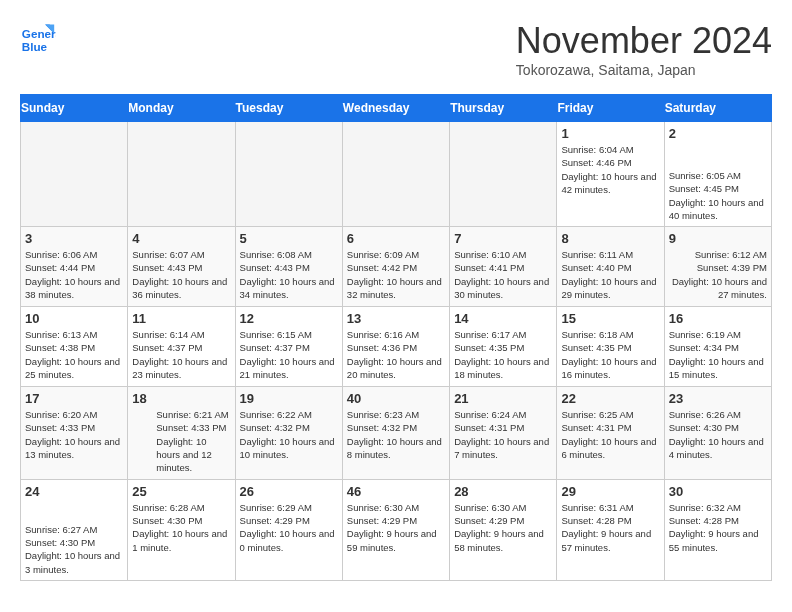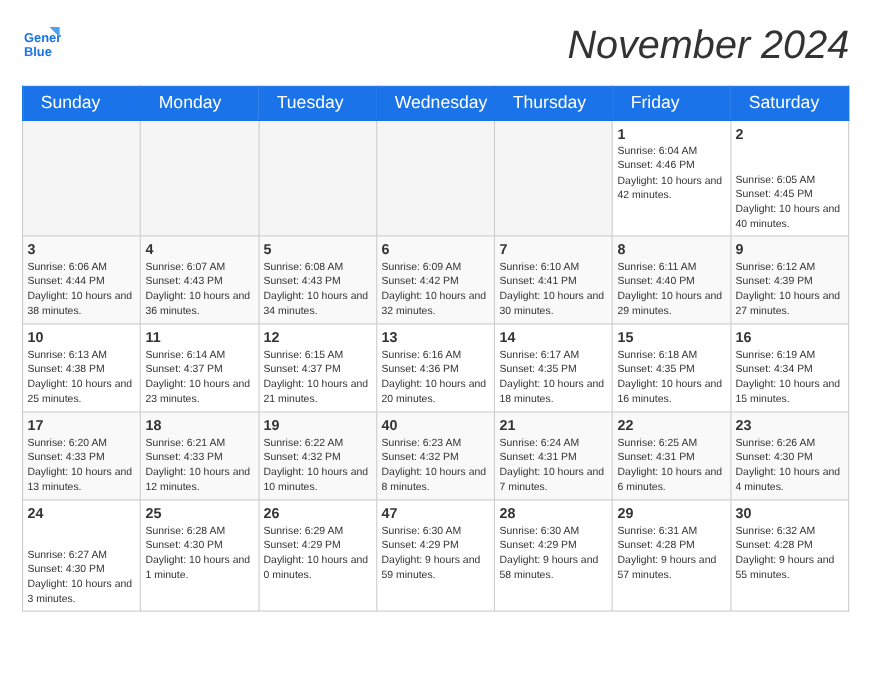--- a/index.html
+++ b/index.html
@@ -20,42 +20,41 @@
       display: flex;
       align-items: center;
     }
     .logo-icon {
       width: 36px;
       height: 36px;
       margin-right: 4px;
     }
     .title-area {
       text-align: left;
-      font-style: italic;
     }
     .month-title {
       font-size: 36px;
       font-weight: normal;
       color: #333;
     }
     .location {
       font-size: 14px;
       color: #555;
     }
     table {
       width: 100%;
       border-collapse: collapse;
       table-layout: fixed;
     }
     thead th {
       background-color: #1a73e8;
       color: #fff;
-      font-size: 16px;
-      font-weight: normal;
-      padding: 6px 16px;
+      font-size: 12px;
+      font-weight: bold;
+      padding: 6px 0;
       text-align: left;
       border: 1px solid #1a73e8;
     }
     tbody td {
       border: 1px solid #ccc;
       vertical-align: top;
       padding: 4px;
       font-size: 10px;
       color: #333;
       height: 80px;
@@ -85,20 +84,21 @@
   <div class="logo">
     <svg class="logo-icon" viewBox="0 0 40 40">
       <text x="2" y="20" font-size="13" font-weight="bold" fill="#1a73e8">General</text>
       <text x="2" y="34" font-size="13" font-weight="bold" fill="#1a73e8">Blue</text>
       <polygon points="28,5 38,15 33,5" fill="#1a73e8"></polygon>
       <polygon points="28,5 38,5 38,15" fill="#4da3f5"></polygon>
     </svg>
   </div>
   <div class="title-area">
     <div class="month-title">November 2024</div>
+    <div class="location">Tokorozawa, Saitama, Japan</div>
   </div>
 </div>
 
 <table>
   <thead>
     <tr id="weekday-header">
         <th>Sunday</th>
         <th>Monday</th>
         <th>Tuesday</th>
         <th>Wednesday</th>
@@ -159,21 +159,21 @@
 Daylight: 10 hours and 30 minutes.</div>
         </td>
         <td>
           <div class="day-number">8</div>
           <div class="day-info" style="white-space: pre-line;">Sunrise: 6:11 AM
 Sunset: 4:40 PM
 Daylight: 10 hours and 29 minutes.</div>
         </td>
         <td>
           <div class="day-number">9</div>
-          <div class="day-info" style="white-space: pre-line;">Sunrise: 6:12 AM
+          <div class="day-info" style="white-space: pre-line; text-align: right;">Sunrise: 6:12 AM
 Sunset: 4:39 PM
 Daylight: 10 hours and 27 minutes.</div>
         </td>
       </tr>
       <tr>
         <td>
           <div class="day-number">10</div>
           <div class="day-info" style="white-space: pre-line;">Sunrise: 6:13 AM
 Sunset: 4:38 PM
 Daylight: 10 hours and 25 minutes.</div>
@@ -217,21 +217,21 @@
       </tr>
       <tr>
         <td>
           <div class="day-number">17</div>
           <div class="day-info" style="white-space: pre-line;">Sunrise: 6:20 AM
 Sunset: 4:33 PM
 Daylight: 10 hours and 13 minutes.</div>
         </td>
         <td>
           <div class="day-number">18</div>
-          <div class="day-info" style="white-space: pre-line;">Sunrise: 6:21 AM
+          <div class="day-info" style="white-space: pre-line; margin-left: 24px;">Sunrise: 6:21 AM
 Sunset: 4:33 PM
 Daylight: 10 hours and 12 minutes.</div>
         </td>
         <td>
           <div class="day-number">19</div>
           <div class="day-info" style="white-space: pre-line;">Sunrise: 6:22 AM
 Sunset: 4:32 PM
 Daylight: 10 hours and 10 minutes.</div>
         </td>
         <td>
@@ -272,21 +272,21 @@
 Sunset: 4:30 PM
 Daylight: 10 hours and 1 minute.</div>
         </td>
         <td>
           <div class="day-number">26</div>
           <div class="day-info" style="white-space: pre-line;">Sunrise: 6:29 AM
 Sunset: 4:29 PM
 Daylight: 10 hours and 0 minutes.</div>
         </td>
         <td>
-          <div class="day-number">47</div>
+          <div class="day-number">46</div>
           <div class="day-info" style="white-space: pre-line;">Sunrise: 6:30 AM
 Sunset: 4:29 PM
 Daylight: 9 hours and 59 minutes.</div>
         </td>
         <td>
           <div class="day-number">28</div>
           <div class="day-info" style="white-space: pre-line;">Sunrise: 6:30 AM
 Sunset: 4:29 PM
 Daylight: 9 hours and 58 minutes.</div>
         </td>

